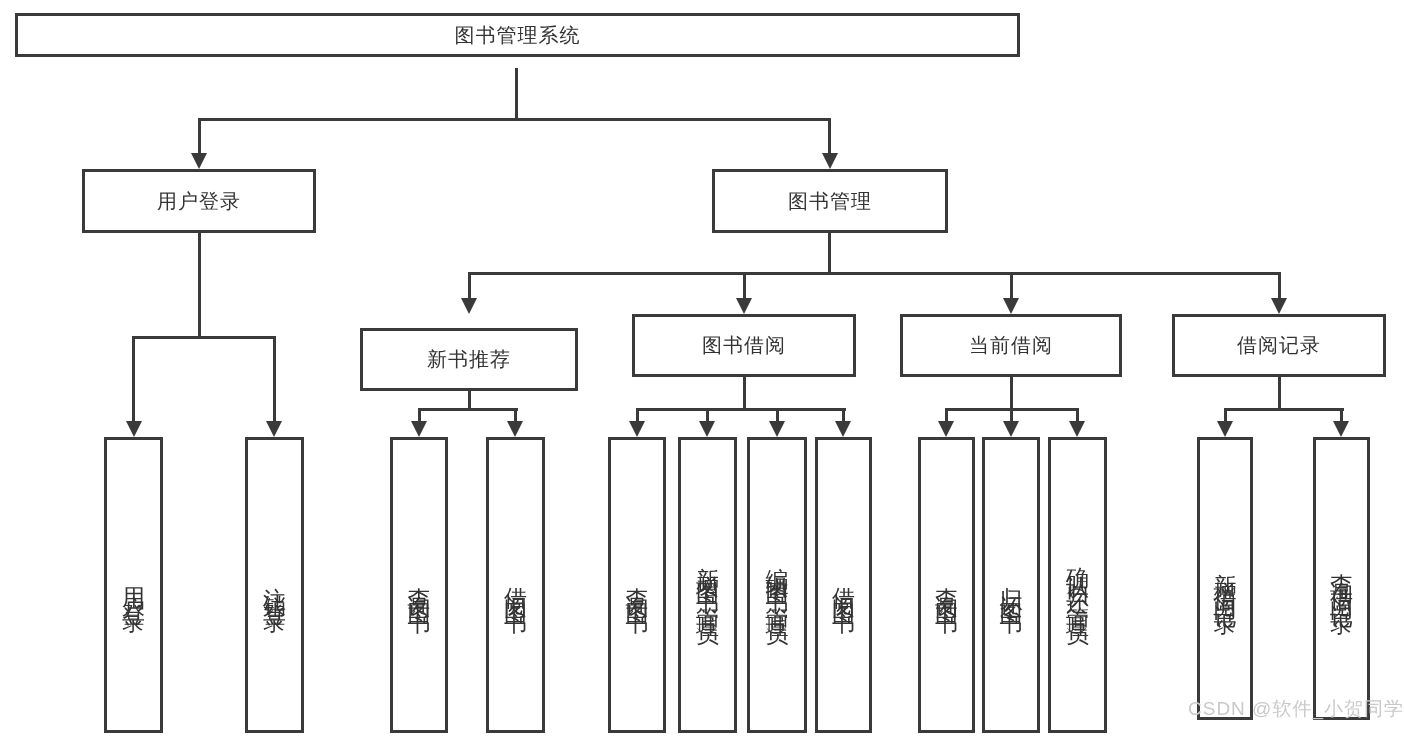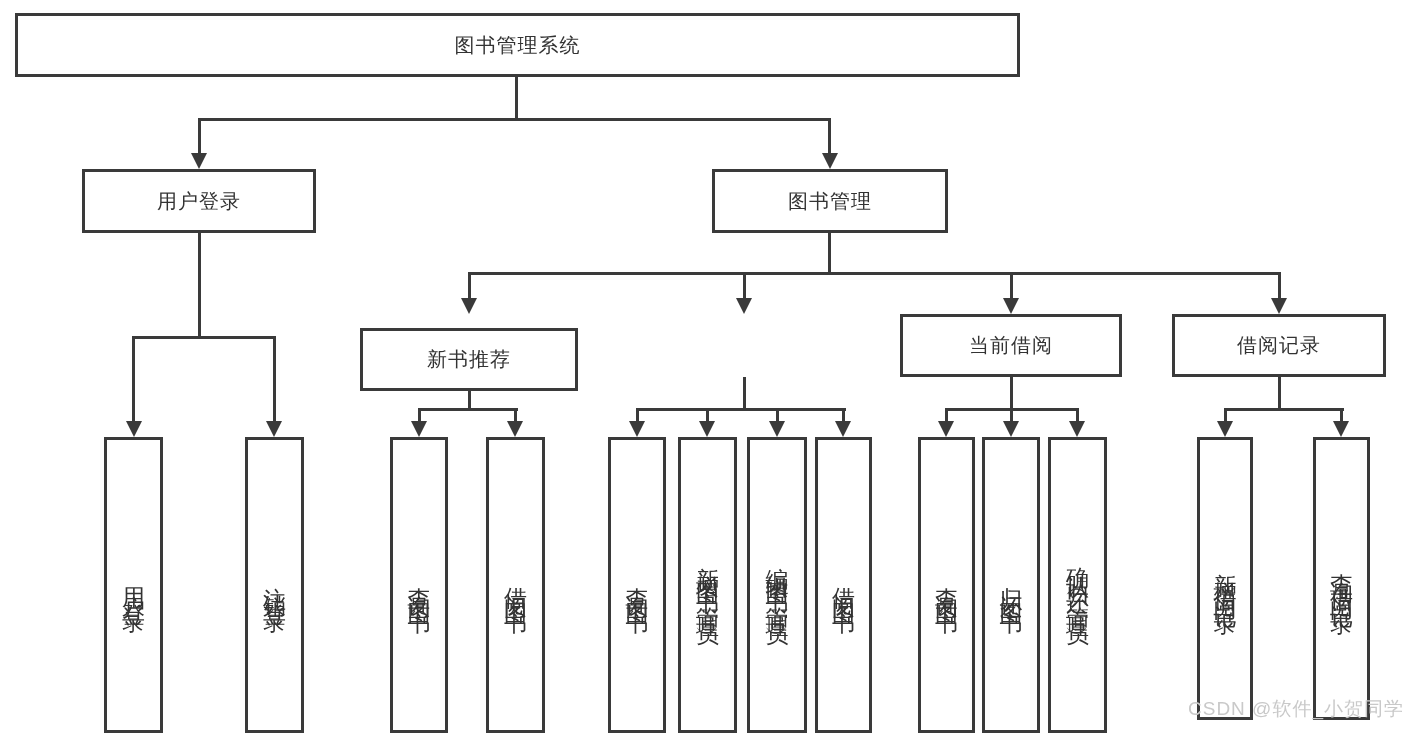--- a/index.html
+++ b/index.html
@@ -120,26 +120,27 @@
   <div class="arr" style="left:629px;top:421px"></div>
   <div class="arr" style="left:699px;top:421px"></div>
   <div class="arr" style="left:769px;top:421px"></div>
   <div class="arr" style="left:835px;top:421px"></div>
   <div class="arr" style="left:938px;top:421px"></div>
   <div class="arr" style="left:1003px;top:421px"></div>
   <div class="arr" style="left:1069px;top:421px"></div>
   <div class="arr" style="left:1217px;top:421px"></div>
   <div class="arr" style="left:1333px;top:421px"></div>
 
-  <div class="node" style="left:15px;top:13px;width:1005px;height:64px">图书管理系统</div>
+  <div class="node" style="left:15px;top:13px;width:1005px;height:44px">图书管理系统</div>
 
   <div class="node" style="left:82px;top:169px;width:234px;height:64px">用户登录</div>
   <div class="node" style="left:712px;top:169px;width:236px;height:64px">图书管理</div>
 
   <div class="node" style="left:360px;top:328px;width:218px;height:63px">新书推荐</div>
+  <div class="node" style="left:632px;top:314px;width:224px;height:63px">图书借阅</div>
   <div class="node" style="left:900px;top:314px;width:222px;height:63px">当前借阅</div>
   <div class="node" style="left:1172px;top:314px;width:214px;height:63px">借阅记录</div>
 
   <div class="vnode" style="left:104px;top:437px;width:59px;height:296px">
     <span>用户登录</span>
   </div>
   <div class="vnode" style="left:245px;top:437px;width:59px;height:296px">
     <span>注销登录</span>
   </div>
 

